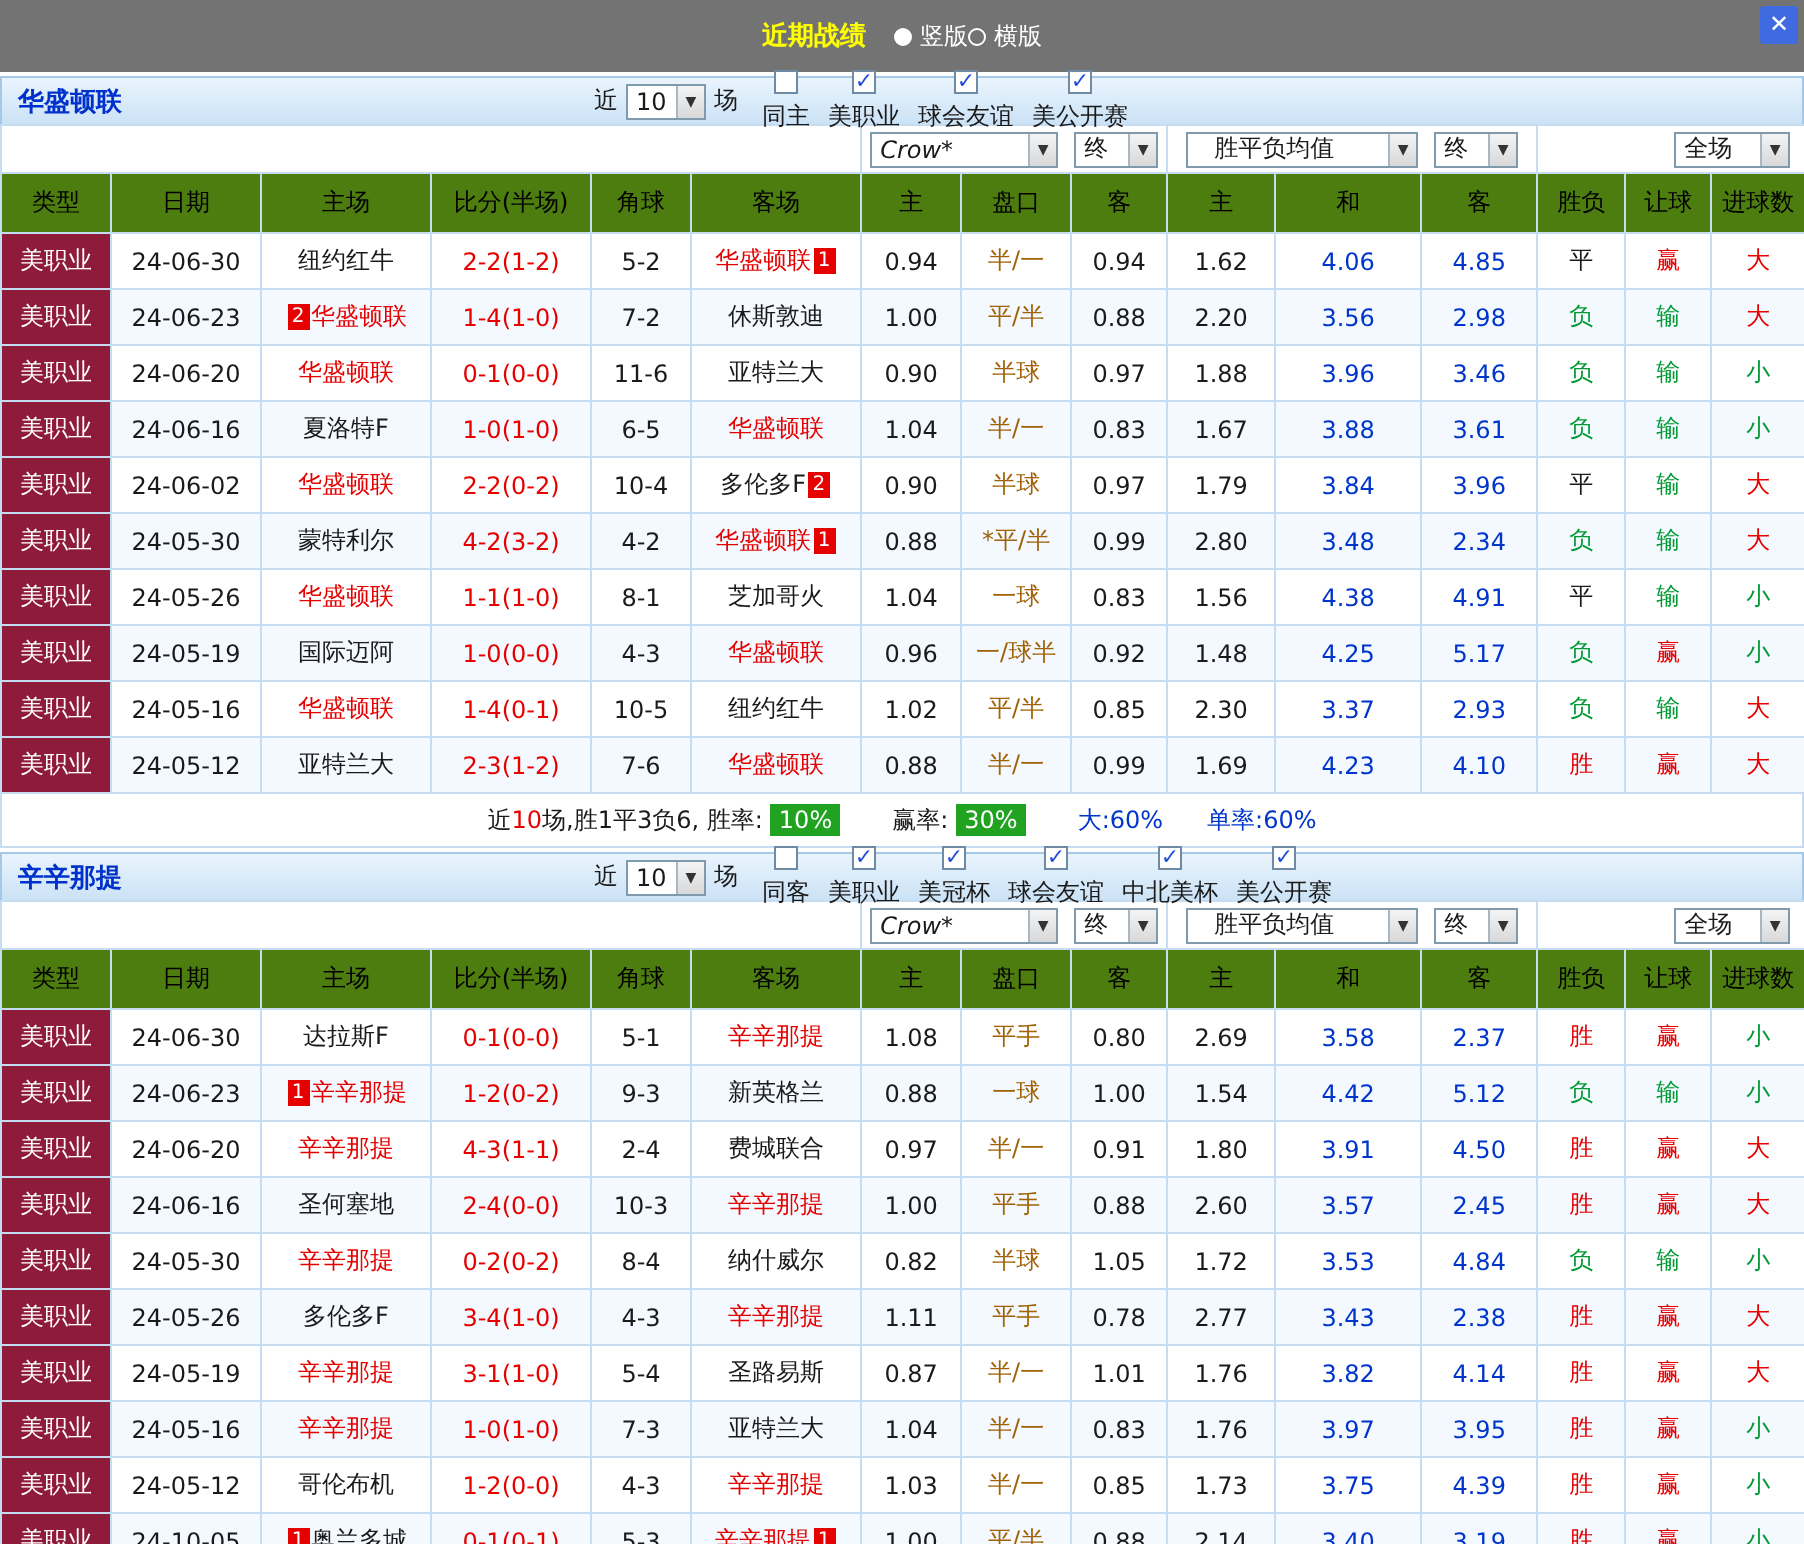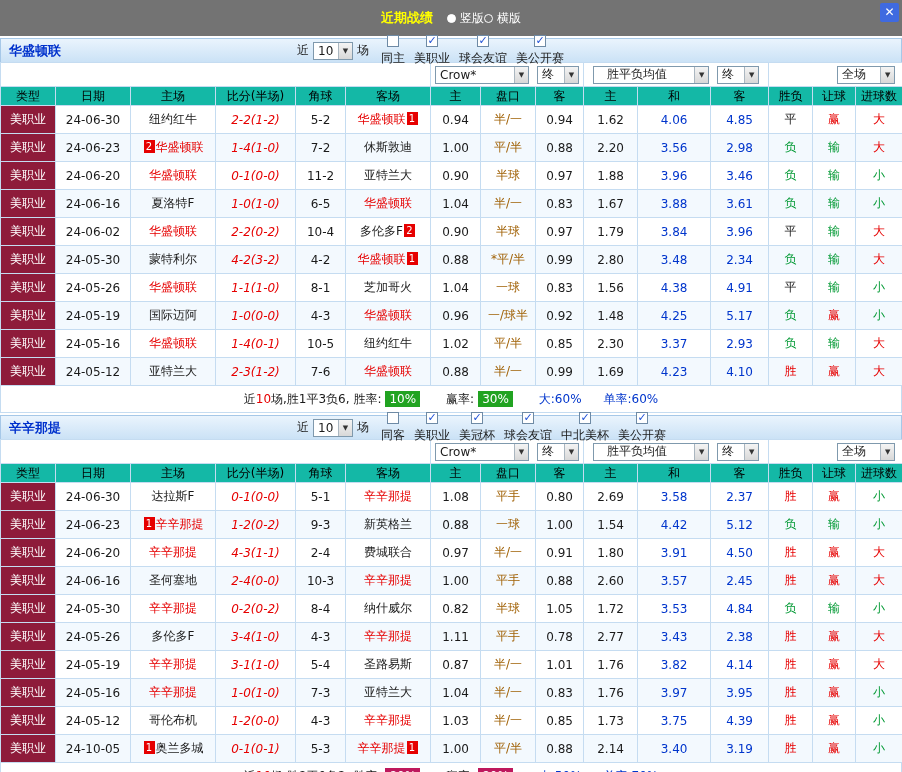--- a/index.html
+++ b/index.html
@@ -16,34 +16,34 @@
 .team-name{color:#0031cc;font-weight:bold;font-size:13px;padding-left:8px;}
 .filters{position:absolute;left:292px;display:flex;align-items:center;}
 .flabel{margin:0 4px;}
 .checkboxes{display:inline-flex;gap:9px;margin-left:8px;}
 .cb{display:inline-flex;align-items:center;gap:3px;cursor:pointer;flex-direction:column;}
 .checkbox{width:12px;height:12px;border:1px solid #6e8aa5;background:#fff;font-size:11px;line-height:10px;text-align:center;color:#1e4fd6;font-weight:bold;flex:0 0 auto;}
 .dropdown{display:inline-flex;align-items:center;justify-content:space-between;height:18px;border:1px solid #7f99ad;background:#fff;padding-left:4px;cursor:pointer;}
 .dd-text{white-space:nowrap;}
 .dd-arrow{width:14px;height:16px;margin-left:3px;background:linear-gradient(#f4f4f4,#d8d8d8);border-left:1px solid #aab6c0;color:#333;font-size:7px;display:inline-flex;align-items:center;justify-content:center;flex:0 0 auto;}
 .w-count{width:40px;}
-.w-book{width:94px;}
+.w-book{width:94px;font-style:italic;}
 .w-final{width:42px;}
 .w-avg{width:116px;padding-left:13px;}
 .w-scope{width:58px;}
 .stats{width:902px;border-collapse:collapse;table-layout:fixed;}
 .stats td,.stats th{border:1px solid #c5dcf1;text-align:center;overflow:hidden;white-space:nowrap;font-weight:normal;}
 .dd-row td{height:24px;background:#fff;}
 .dd-group{display:flex;justify-content:center;gap:8px;align-items:center;}
 .dd-group.right{justify-content:flex-end;padding-right:7px;}
-.head-row th{height:19px;color:#000;background:#14b8a6;}
+.head-row th{height:30px;color:#000;background:#4d7c0f;}
 .stats tbody td{height:28px;}
 .stats tbody tr:nth-child(even){background:#f3f9fe;}
 .type-cell{background:#8e1b3a;color:#fff;}
-.score-cell{color:#e60000;font-style:italic;}
+.score-cell{color:#e60000;}
 .handicap-cell{color:#a16207;}
 .t-blue{color:#0035cc;}
 .t-red{color:#e60000;}
 .t-green{color:#009933;}
 .t-black{color:#1a1a1a;}
 .badge{display:inline-block;background:#e60000;color:#fff;font-size:10px;line-height:13px;min-width:11px;padding:0 1px;margin:0 1px;vertical-align:1px;}
 .summary{height:27px;display:flex;align-items:center;justify-content:center;border:1px solid #c5dcf1;border-top:0;background:#fff;}
 .rate-badge{color:#fff;padding:1px 4px;margin:12px 4px;}
 .bg-green{background:#21a321;}
 .bg-red{background:#be185d;}
@@ -203,21 +203,21 @@
               <td class="avg-cell t-blue">2.98</td>
               <td class="res-cell t-green">负</td>
               <td class="res-cell t-green">输</td>
               <td class="res-cell t-red">大</td>
             </tr>
             <tr>
               <td class="type-cell">美职业</td>
               <td class="date-cell">24-06-20</td>
               <td class="team-cell"><span class="t-red">华盛顿联</span></td>
               <td class="score-cell">0-1(0-0)</td>
-              <td class="corner-cell">11-2</td>
+              <td class="corner-cell">11-6</td>
               <td class="team-cell"><span class="t-black">亚特兰大</span></td>
               <td class="odds-cell">0.90</td>
               <td class="handicap-cell">半球</td>
               <td class="odds-cell">0.97</td>
               <td class="avg-cell">1.88</td>
               <td class="avg-cell t-blue">3.96</td>
               <td class="avg-cell t-blue">3.46</td>
               <td class="res-cell t-green">负</td>
               <td class="res-cell t-green">输</td>
               <td class="res-cell t-green">小</td>

